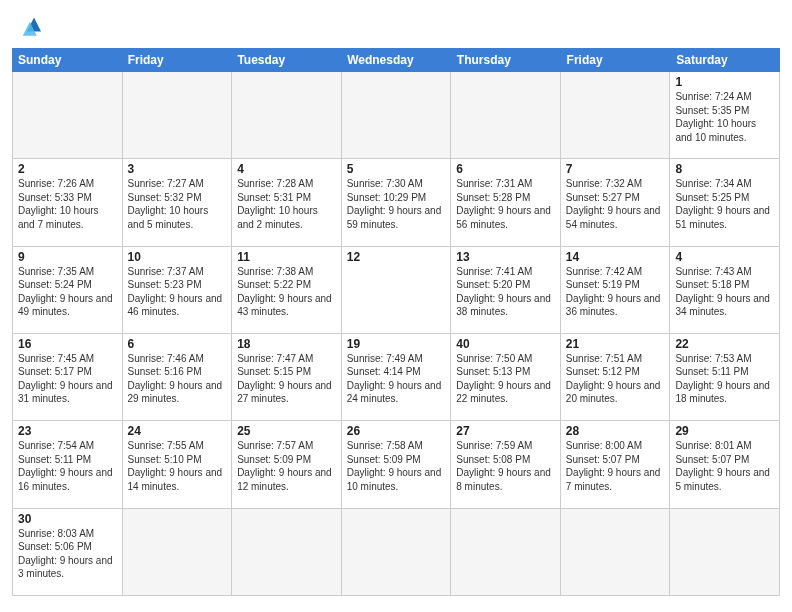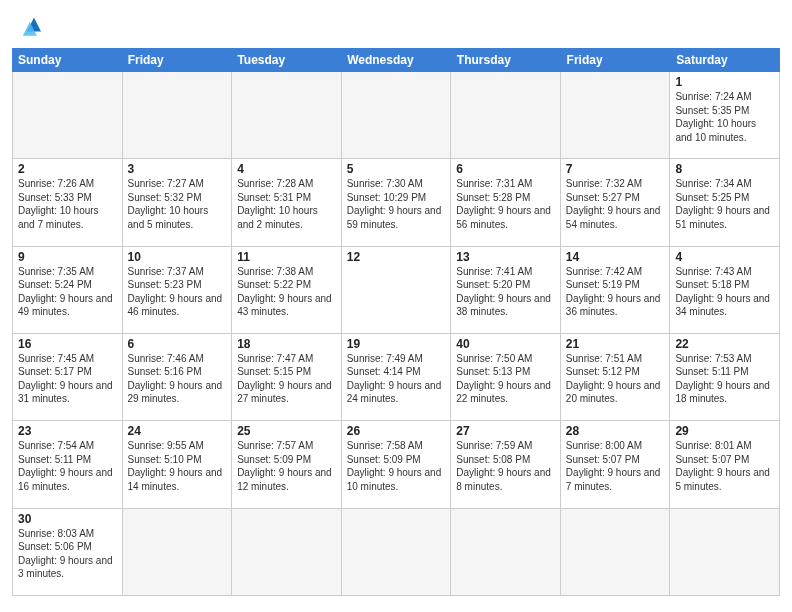--- a/index.html
+++ b/index.html
@@ -312,21 +312,21 @@
         <div class="week">
           <div class="day-cell">
             <span class="day-num">23</span>
             <div class="day-info">Sunrise: 7:54 AM
 Sunset: 5:11 PM
 Daylight: 9 hours
 and 16 minutes.</div>
           </div>
           <div class="day-cell">
             <span class="day-num">24</span>
-            <div class="day-info">Sunrise: 9:55 AM
+            <div class="day-info">Sunrise: 7:55 AM
 Sunset: 5:10 PM
 Daylight: 9 hours
 and 14 minutes.</div>
           </div>
           <div class="day-cell">
             <span class="day-num">25</span>
             <div class="day-info">Sunrise: 7:57 AM
 Sunset: 5:09 PM
 Daylight: 9 hours
 and 12 minutes.</div>

